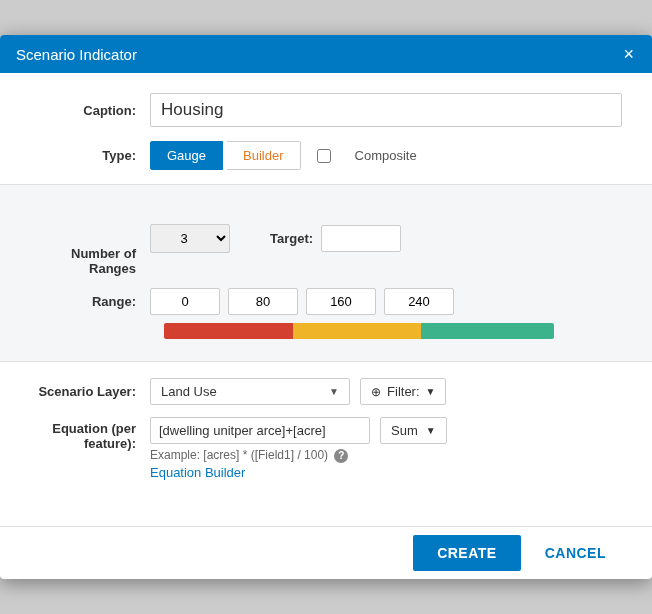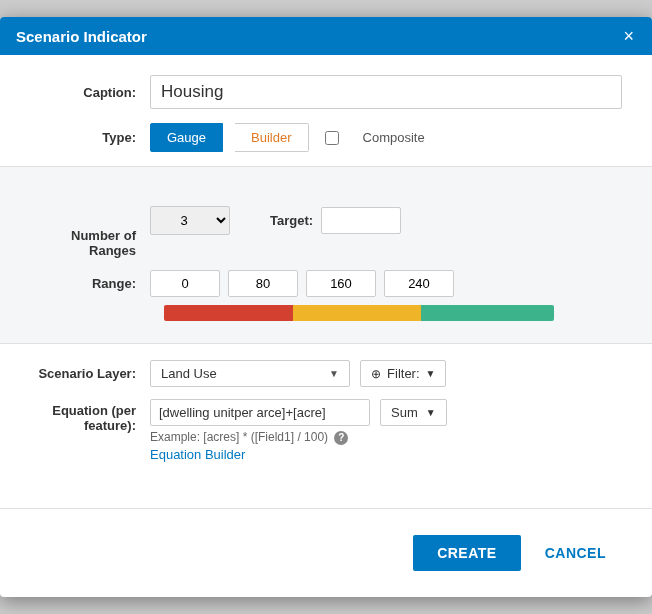--- a/index.html
+++ b/index.html
@@ -22,21 +22,21 @@
     .dialog-header {
       background: #0079C2;
       color: #fff;
       padding: 10px 16px;
       display: flex;
       align-items: center;
       justify-content: space-between;
     }
     .dialog-title {
       font-size: 15px;
-      font-weight: 700;
+      font-weight: 400;
     }
     .close-btn {
       background: none;
       border: none;
       color: #fff;
       font-size: 18px;
       cursor: pointer;
       line-height: 1;
       padding: 0 2px;
     }
@@ -61,21 +61,21 @@
       border: 1px solid #ccc;
       border-radius: 2px;
       padding: 6px 10px;
       font-size: 17px;
       color: #333;
       outline: none;
     }
     .type-buttons {
       display: flex;
       align-items: center;
-      gap: 12px;
+      gap: 4px;
     }
     .btn-gauge {
       background: #0079C2;
       color: #fff;
       border: 1px solid #0079C2;
       border-radius: 2px 0 0 2px;
       padding: 6px 16px;
       font-size: 13px;
       cursor: pointer;
     }
@@ -282,21 +282,21 @@
       font-size: 13px;
       cursor: pointer;
       text-decoration: none;
       display: block;
       margin-top: 2px;
     }
     .dialog-footer {
       display: flex;
       justify-content: flex-end;
       align-items: center;
-      padding: 26px 30px;
+      padding: 8px 30px;
       gap: 8px;
       border-top: 1px solid #e0e0e0;
       margin-top: 24px;
     }
     .btn-create {
       background: #0079C2;
       color: #fff;
       border: none;
       border-radius: 2px;
       padding: 10px 24px;

